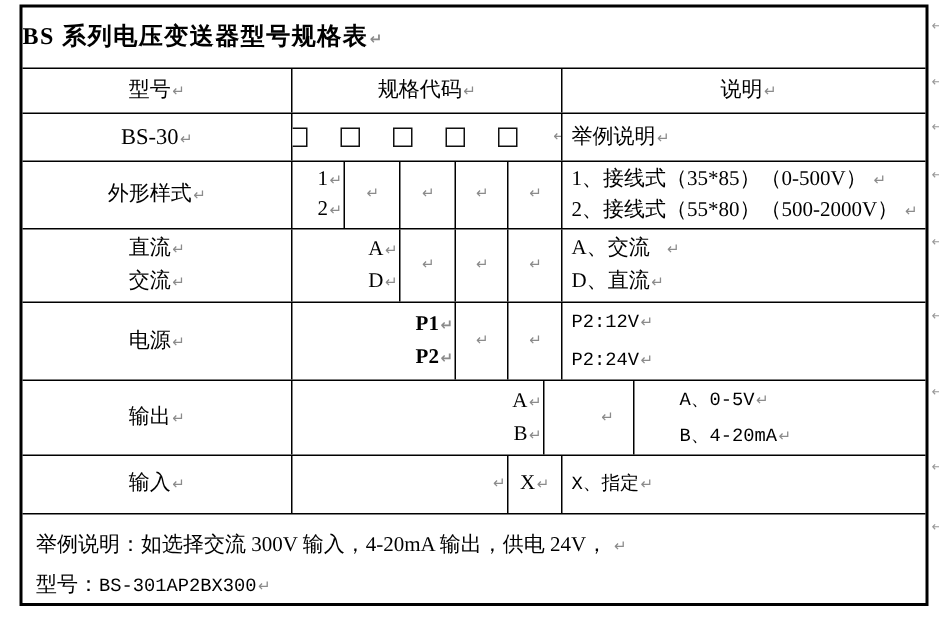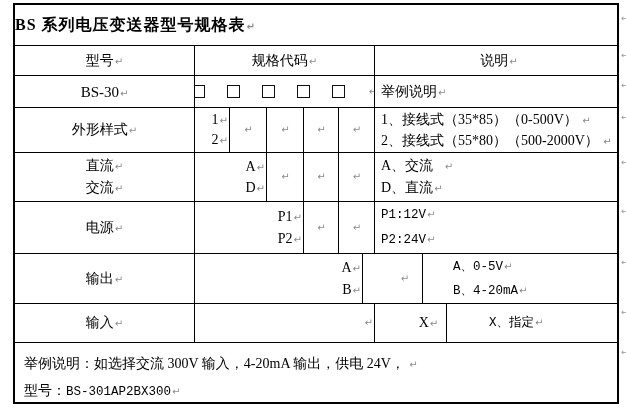--- a/index.html
+++ b/index.html
@@ -18,31 +18,31 @@
   .c {
     border-right:1px solid #000; box-sizing:border-box;
     display:flex; flex-direction:column; align-items:center; justify-content:center;
     overflow:hidden;
   }
   .c.end { border-right:none; }
   .w-model { width:180px; }
   .w-code  { width:180px; }
   .w-s1 { width:35px; } .w-s2 { width:37px; } .w-s3 { width:37px; }
   .w-s4 { width:35px; } .w-s5 { width:36px; }
-  .w-m2 { width:72px; } .w-m3 { width:109px; } .w-m4 { width:144px; }
+  .w-m2 { width:72px; } .w-m3 { width:109px;font-weight:bold; } .w-m4 { width:144px; }
   .c-desc { flex:1 1 auto; align-items:flex-start; padding-left:6px; }
   .c-codes { align-items:flex-end; padding-right:1px; }
   .h-title  { height:41px; }
   .h-header { height:30px; }
   .h-model  { height:32px; }
   .h-shape  { height:45px; }
   .h-acdc   { height:49px; }
   .h-power  { height:52px; }
   .h-output { height:50px;gap:24px; }
-  .h-input  { height:39px;gap:36px; }
+  .h-input  { height:39px; }
   .ln { line-height:22px; white-space:pre-wrap; }
   .f-title { font-size:16px; font-weight:700; letter-spacing:1px; }
   .f-label { font-size:14px; }
   .f-desc  { font-size:14px; }
   .f-code  { font-size:14px; }
   .mono { font-family:"Liberation Mono","DejaVu Sans Mono",monospace; font-size:12.5px; }
   .pil {
     font-family:"DejaVu Sans",sans-serif; font-size:10px; color:#8b8b8b;
     margin-left:1px; line-height:1;
   }
@@ -161,21 +161,21 @@
         <span class="ln f-code" style="line-height:22px;"><span>P1</span><span class="pil">↵</span></span>
         <span class="ln f-code" style="line-height:22px;"><span>P2</span><span class="pil">↵</span></span>
       </div>
       <div class="c w-s4">
           <span class="pil">↵</span>
         </div>
       <div class="c w-s5">
           <span class="pil">↵</span>
         </div>
       <div class="c end c-desc">
-        <span class="ln mono" style="line-height:25px;"><span>P1:12V</span><span class="pil">↵</span></span>
+        <span class="ln mono" style="line-height:25px;"><span>P2:12V</span><span class="pil">↵</span></span>
         <span class="ln mono" style="line-height:25px;"><span>P2:24V</span><span class="pil">↵</span></span>
       </div>
     </div>
 
     <div class="row h-output">
       <div class="c w-model">
         <span class="ln f-label"><span>输出</span><span class="pil">↵</span></span>
       </div>
       <div class="c w-m4 c-codes">
         <span class="ln f-code" style="line-height:22px;"><span>A</span><span class="pil">↵</span></span>

